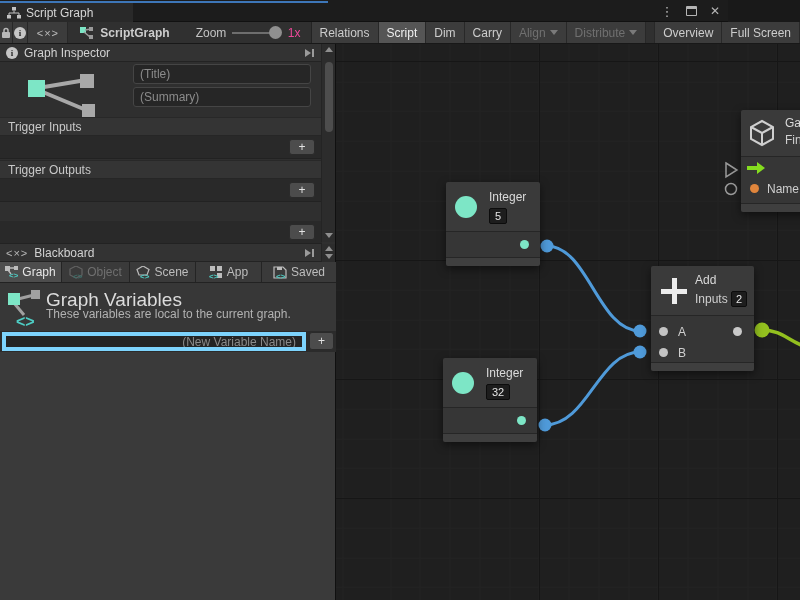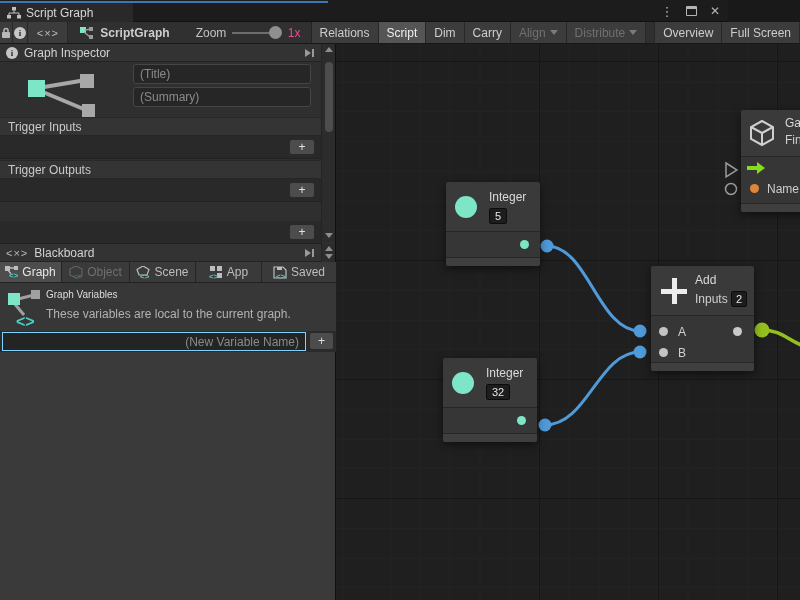--- a/index.html
+++ b/index.html
@@ -51,24 +51,24 @@
   .tri-up{width:0;height:0;border-left:4px solid transparent;border-right:4px solid transparent;border-bottom:5px solid #8e8e8e;position:absolute;left:3px;}
   .tri-down{width:0;height:0;border-left:4px solid transparent;border-right:4px solid transparent;border-top:5px solid #8e8e8e;position:absolute;left:3px;}
   .scroll-thumb{position:absolute;left:3px;top:18px;width:8px;height:70px;background:#4d4d4d;border-radius:4px;cursor:pointer;}
   .bb-arrows{position:absolute;right:0;top:200px;width:14px;height:18px;background:#2c2c2c;border-left:1px solid #242424;}
   .tabs-row{position:absolute;left:0;top:218px;width:336px;height:21px;background:#2f2f2f;border-bottom:1px solid #222;display:flex;}
   .bb-tab{display:flex;align-items:center;justify-content:center;gap:4px;border-right:1px solid #242424;background:#3a3a3a;color:#bdbdbd;cursor:pointer;}
   .bb-tab.active{background:#4d4d4d;color:#e6e6e6;}
   .bb-tab.disabled{color:#6f6f6f;}
   .bb-tab.disabled svg{opacity:.5;}
   .var-info{position:absolute;left:0;top:239px;width:336px;height:48px;background:#373737;}
-  .var-title{position:absolute;left:46px;top:6px;font-size:10px;color:#dcdcdc;}
+  .var-title{position:absolute;left:46px;top:6px;font-size:19px;color:#dcdcdc;}
   .var-desc{position:absolute;left:46px;top:24px;font-size:12px;color:#b2b2b2;}
   .newvar-row{position:absolute;left:0;top:287px;width:336px;height:21px;background:#2b2b2b;}
-  .newvar-input{position:absolute;left:2px;top:1px;width:304px;height:19px;background:#242424;border:1px solid #7dd3fc;color:#d8d8d8;font-size:12px;text-align:right;padding:0 6px;outline:none;}
+  .newvar-input{position:absolute;left:2px;top:1px;width:304px;height:19px;background:#242424;border:4px solid #7dd3fc;color:#d8d8d8;font-size:12px;text-align:right;padding:0 6px;outline:none;}
   .newvar-input::placeholder{color:#8a8a8a;}
   .newvar-add{position:absolute;right:2px;top:1px;width:25px;height:18px;background:#4c4c4c;border:1px solid #2a2a2a;border-radius:3px;color:#e2e2e2;font-size:12px;line-height:16px;text-align:center;cursor:pointer;}
   .bb-empty{position:absolute;left:0;top:308px;width:335px;bottom:0;background:#3a3a3a;}
 
   
   .graph-area{position:absolute;left:336px;top:44px;width:464px;height:556px;overflow:hidden;
     background-color:#1f1f1f;
     background-image:
       repeating-linear-gradient(to right,transparent 0,transparent 118px,#161616 118px,#161616 119px),
       repeating-linear-gradient(to bottom,transparent 0,transparent 118px,#161616 118px,#161616 119px),

